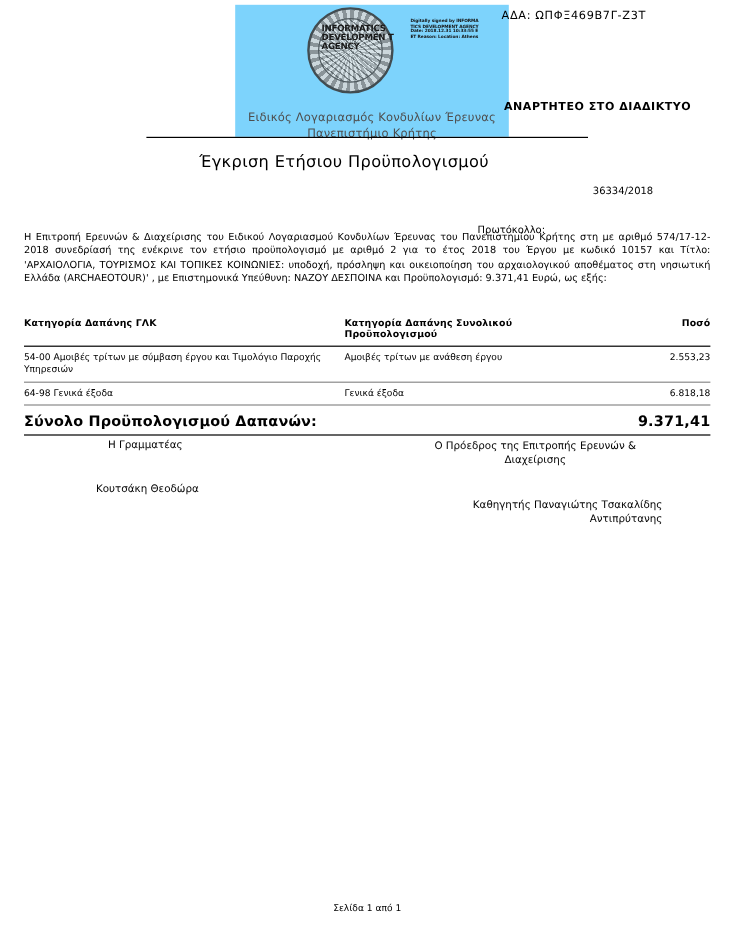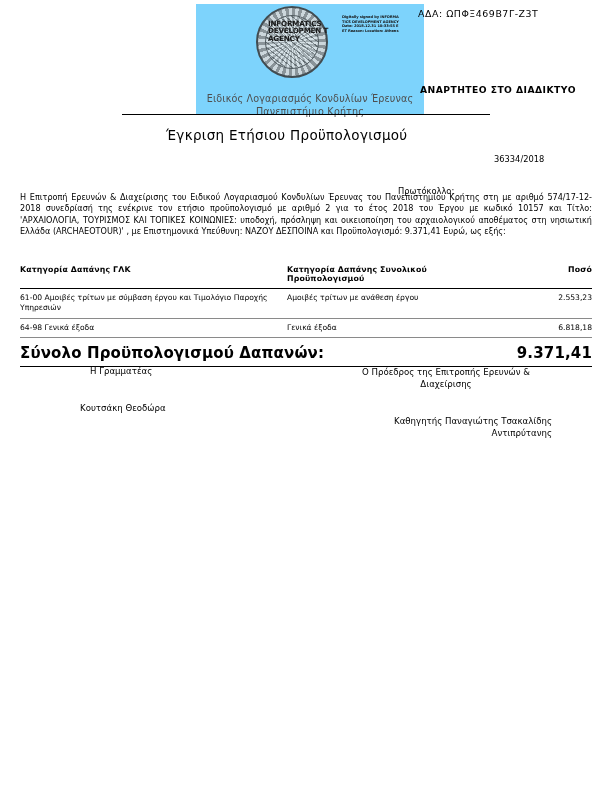--- a/index.html
+++ b/index.html
@@ -185,21 +185,21 @@
 
   .gl-code { display: inline; }
   .gl-text { display: inline; }
 
   .total-row {
     position: relative;
     display: flex;
     align-items: flex-end;
     padding: 6px 0 4px 0;
     font-weight: bold;
-    font-size: 15px;
+    font-size: 12px;
     letter-spacing: 0.15px;
   }
   .total-label { width: 492px; }
   .total-amt { width: 80px; text-align: right; }
 
   
   .sig-left-title {
     position: absolute;
     left: 90px;
     top: 366px;
@@ -279,21 +279,21 @@
         <div class="col-gl">Κατηγορία Δαπάνης ΓΛΚ</div>
         <div class="col-cat">Κατηγορία Δαπάνης Συνολικού Προϋπολογισμού</div>
         <div class="col-amt">Ποσό</div>
       </div>
       <div class="rule-top"></div>
     </div>
 
     <div class="tbody">
       <div class="trow">
         <div class="col-gl">
-          <span class="gl-code">61-00</span>
+          <span class="gl-code">54-00</span>
           <span class="gl-text">Αμοιβές τρίτων με σύμβαση έργου και Τιμολόγιο Παροχής Υπηρεσιών</span>
         </div>
         <div class="col-cat">Αμοιβές τρίτων με ανάθεση έργου</div>
         <div class="col-amt">2.553,23</div>
       </div>
       <div class="rule-thin"></div>
 
       <div class="trow">
         <div class="col-gl">
           <span class="gl-code">64-98</span>
@@ -314,14 +314,15 @@
 
   <div class="sig-left-title">Η Γραμματέας</div>
   <div class="sig-left-name">Κουτσάκη Θεοδώρα</div>
 
   <div class="sig-right-title">Ο Πρόεδρος της Επιτροπής Ερευνών &amp; Διαχείρισης</div>
   <div class="sig-right-name">
     <div>Καθηγητής Παναγιώτης Τσακαλίδης</div>
     <div>Αντιπρύτανης</div>
   </div>
 
+  <div class="footer">Σελίδα 1 από 1</div>
 
 </div>
 
 </body></html>

